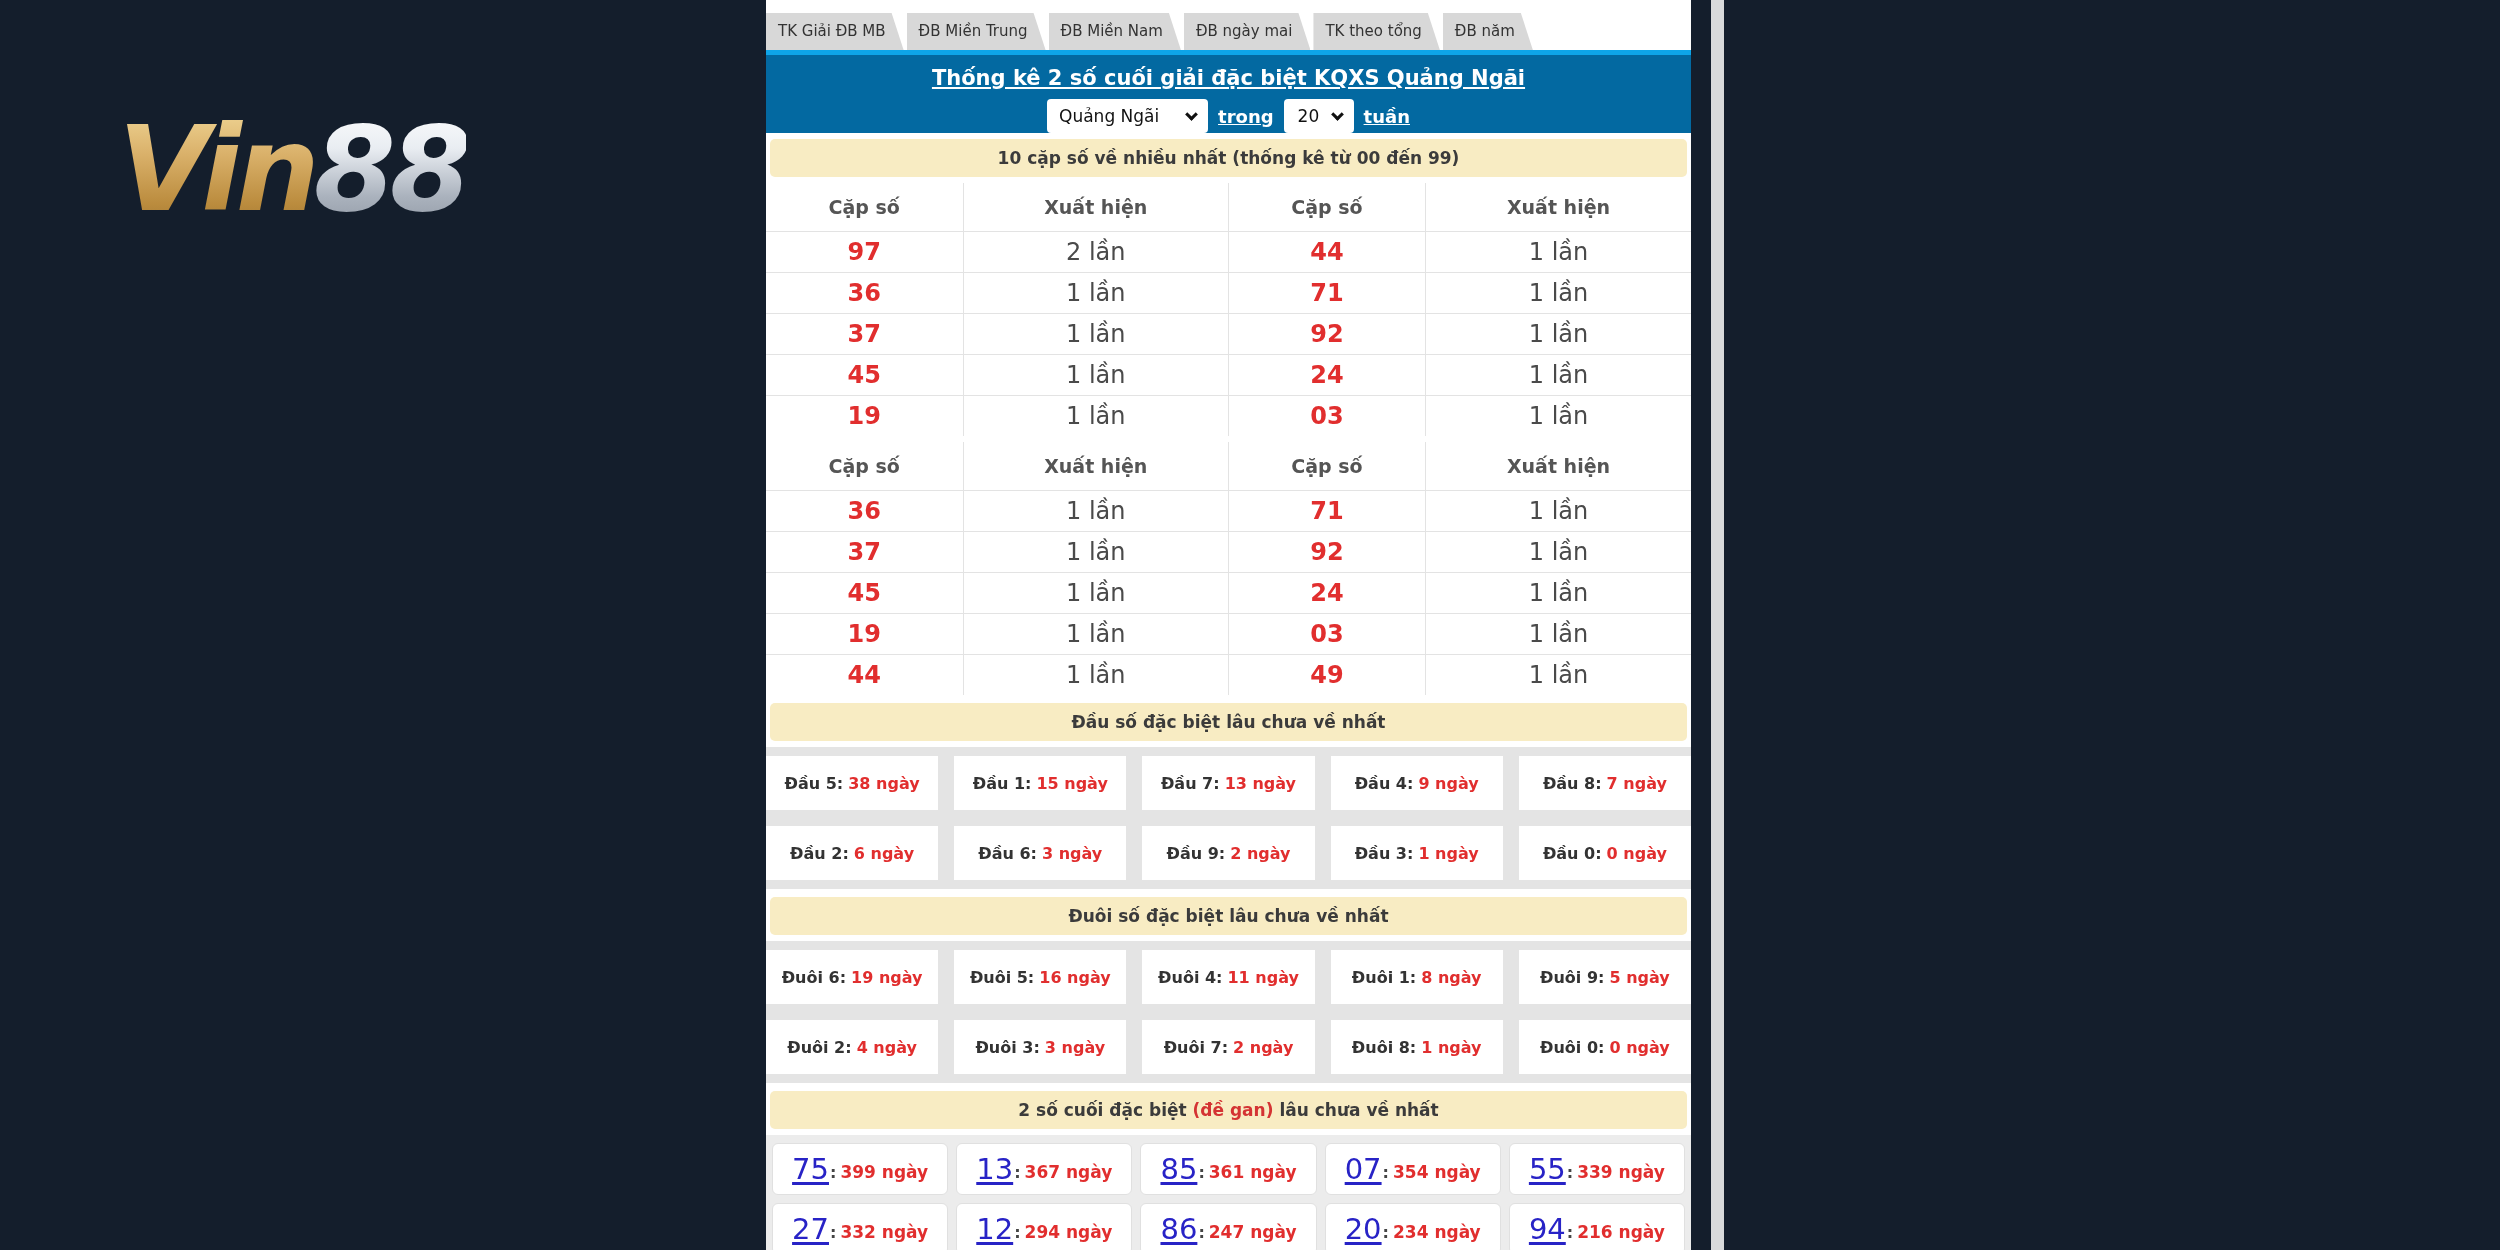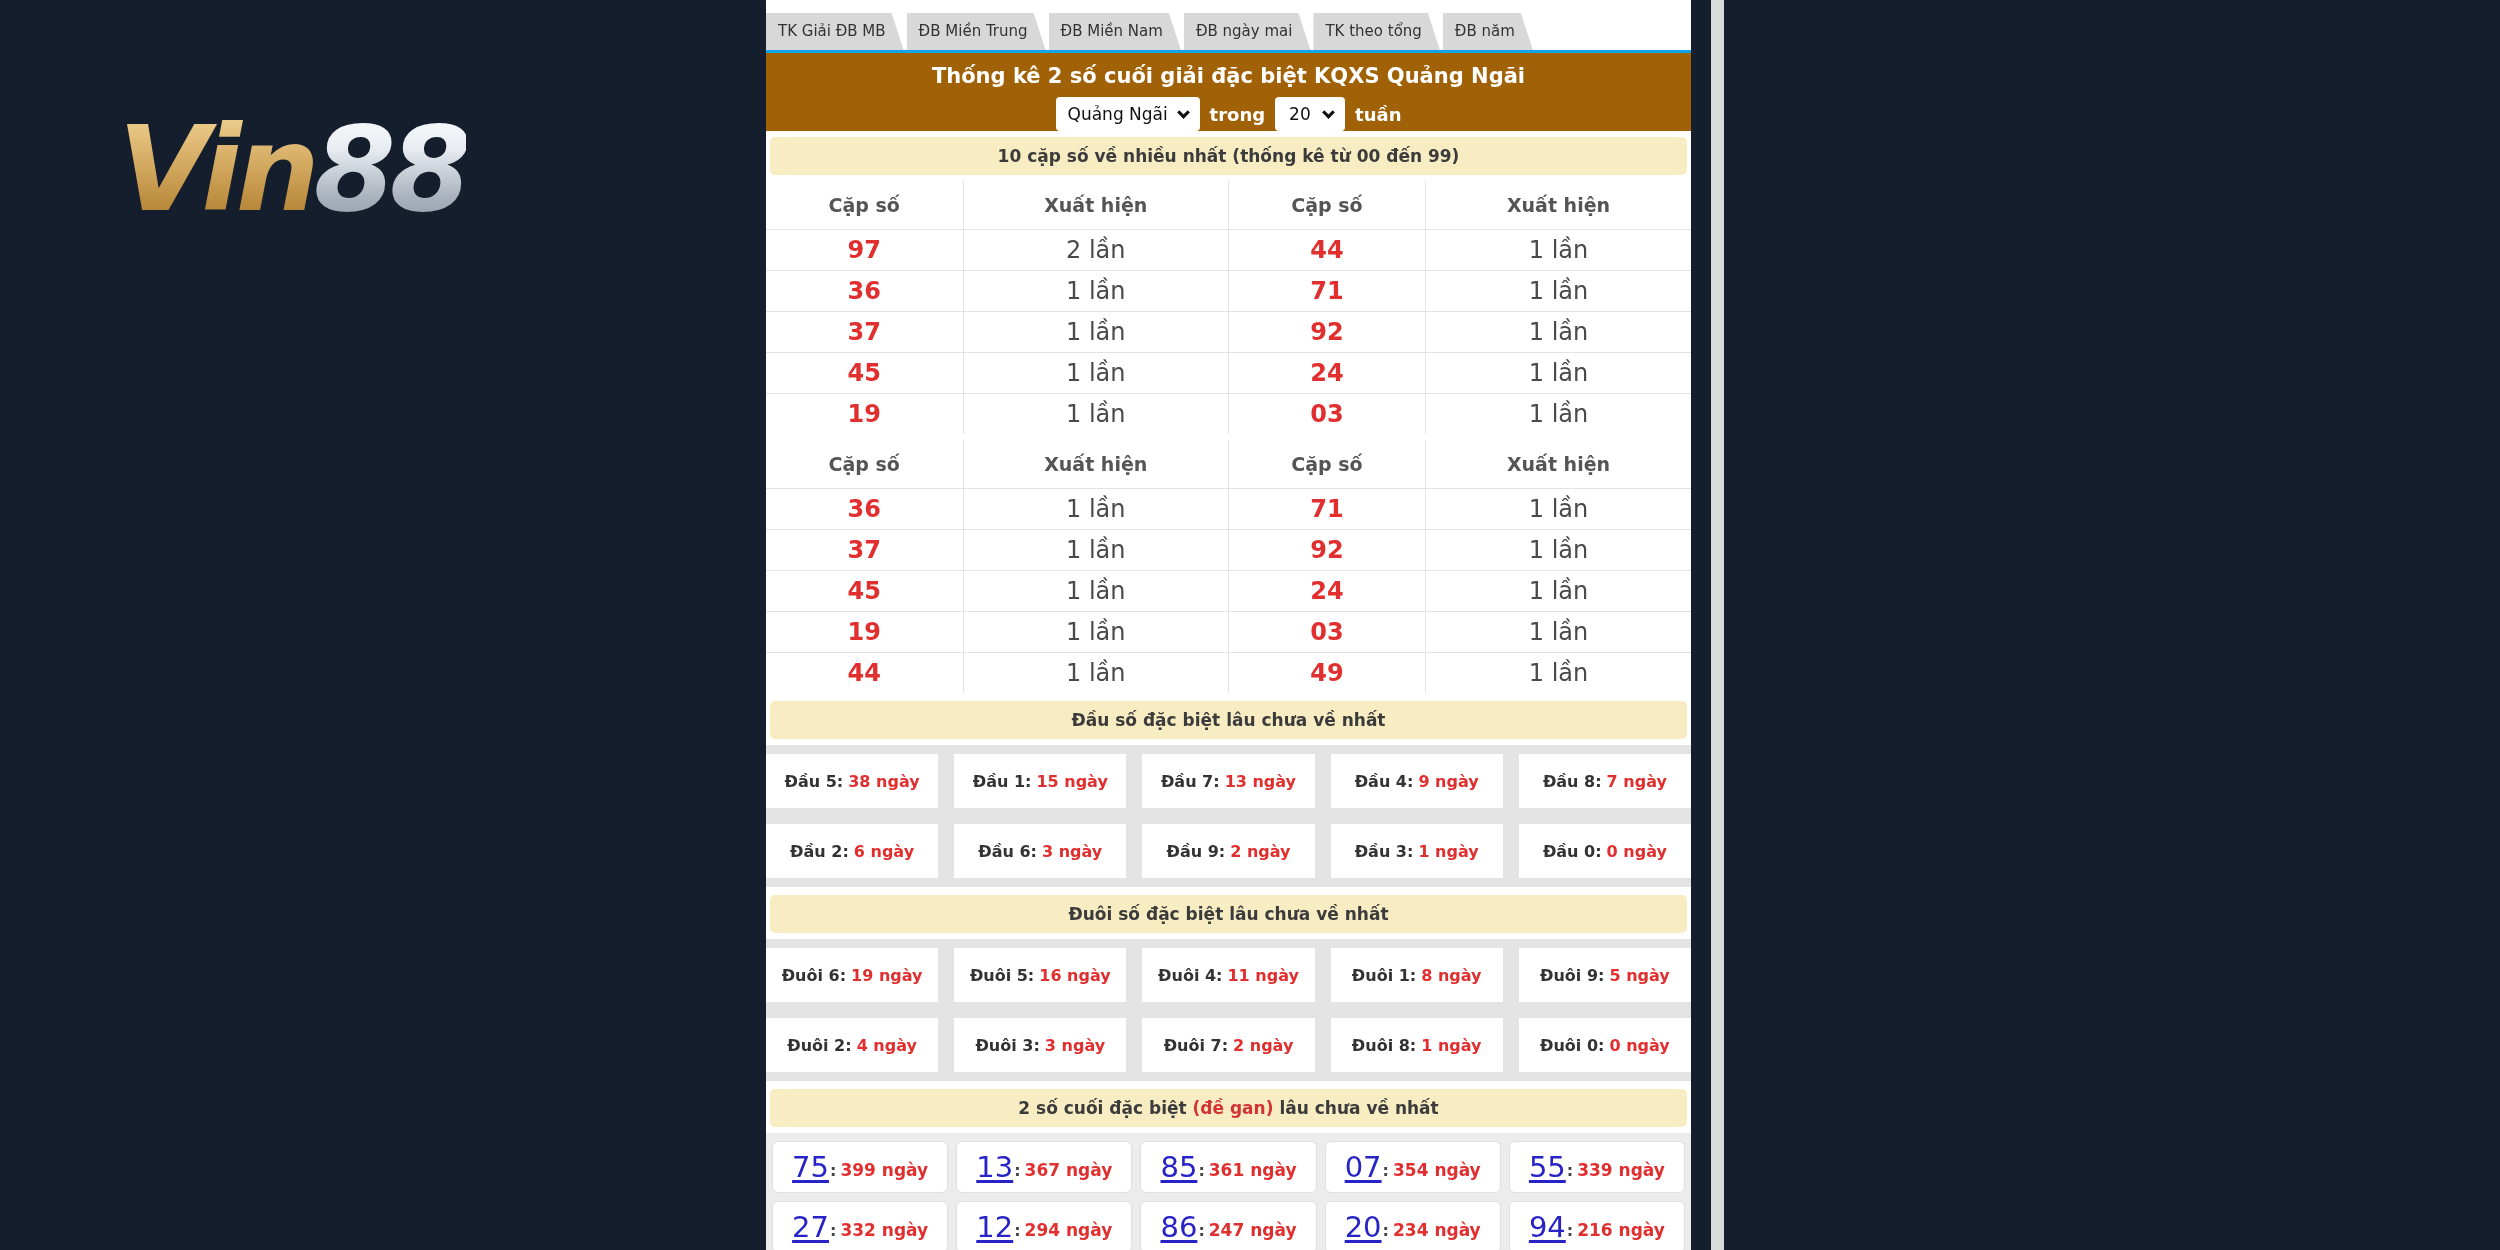--- a/index.html
+++ b/index.html
@@ -28,30 +28,30 @@
                   background:#d9dadb; }
 
   
   .tabbar { background:#fff; padding:13px 0 0 0; display:flex; align-items:flex-end; }
   .tab { height:37px; line-height:37px; background:#d8d8d8; color:#333;
          font-size:15px; padding:0 18px 0 12px; margin-right:3px; cursor:pointer;
          clip-path:polygon(0 0, calc(100% - 12px) 0, 100% 100%, 0 100%);
          white-space:nowrap; }
 
   
-  .red-header { background:#a16207; border-top:3px solid #0ea5e9; height:100px;
-                text-align:center; color:#fff; }
+  .red-header { background:#0369a1; border-top:5px solid #0ea5e9; height:100px;
+                text-align:center; color:#fff;text-decoration:underline; }
   .red-title { font-size:21px; font-weight:bold; padding-top:11px; }
   .red-controls { margin-top:9px; display:flex; justify-content:center;
                   align-items:center; gap:10px; font-size:18px; font-weight:bold; }
   .sel-wrap { position:relative; display:inline-block; background:#fff;
               border-radius:4px; height:34px; }
   .sel-wrap select { appearance:none; -webkit-appearance:none; border:none;
               background:transparent; height:34px; font-size:17px; color:#111;
-              padding:0 31px 0 12px; font-family:inherit; cursor:pointer; }
+              padding:0 48px 0 12px; font-family:inherit; cursor:pointer; }
   .sel-wrap.small select { padding:0 34px 0 14px; }
   .chev { position:absolute; right:12px; top:50%; width:9px; height:9px;
           border-right:3px solid #111; border-bottom:3px solid #111;
           transform:translateY(-68%) rotate(45deg); pointer-events:none; }
 
   
   .band { background:#f8ecc3; color:#3b3b3b; font-weight:bold; font-size:17px;
           text-align:center; height:38px; line-height:38px; margin:6px 4px 0;
           border-radius:5px; }
   .band.gap { margin-top:8px; }

